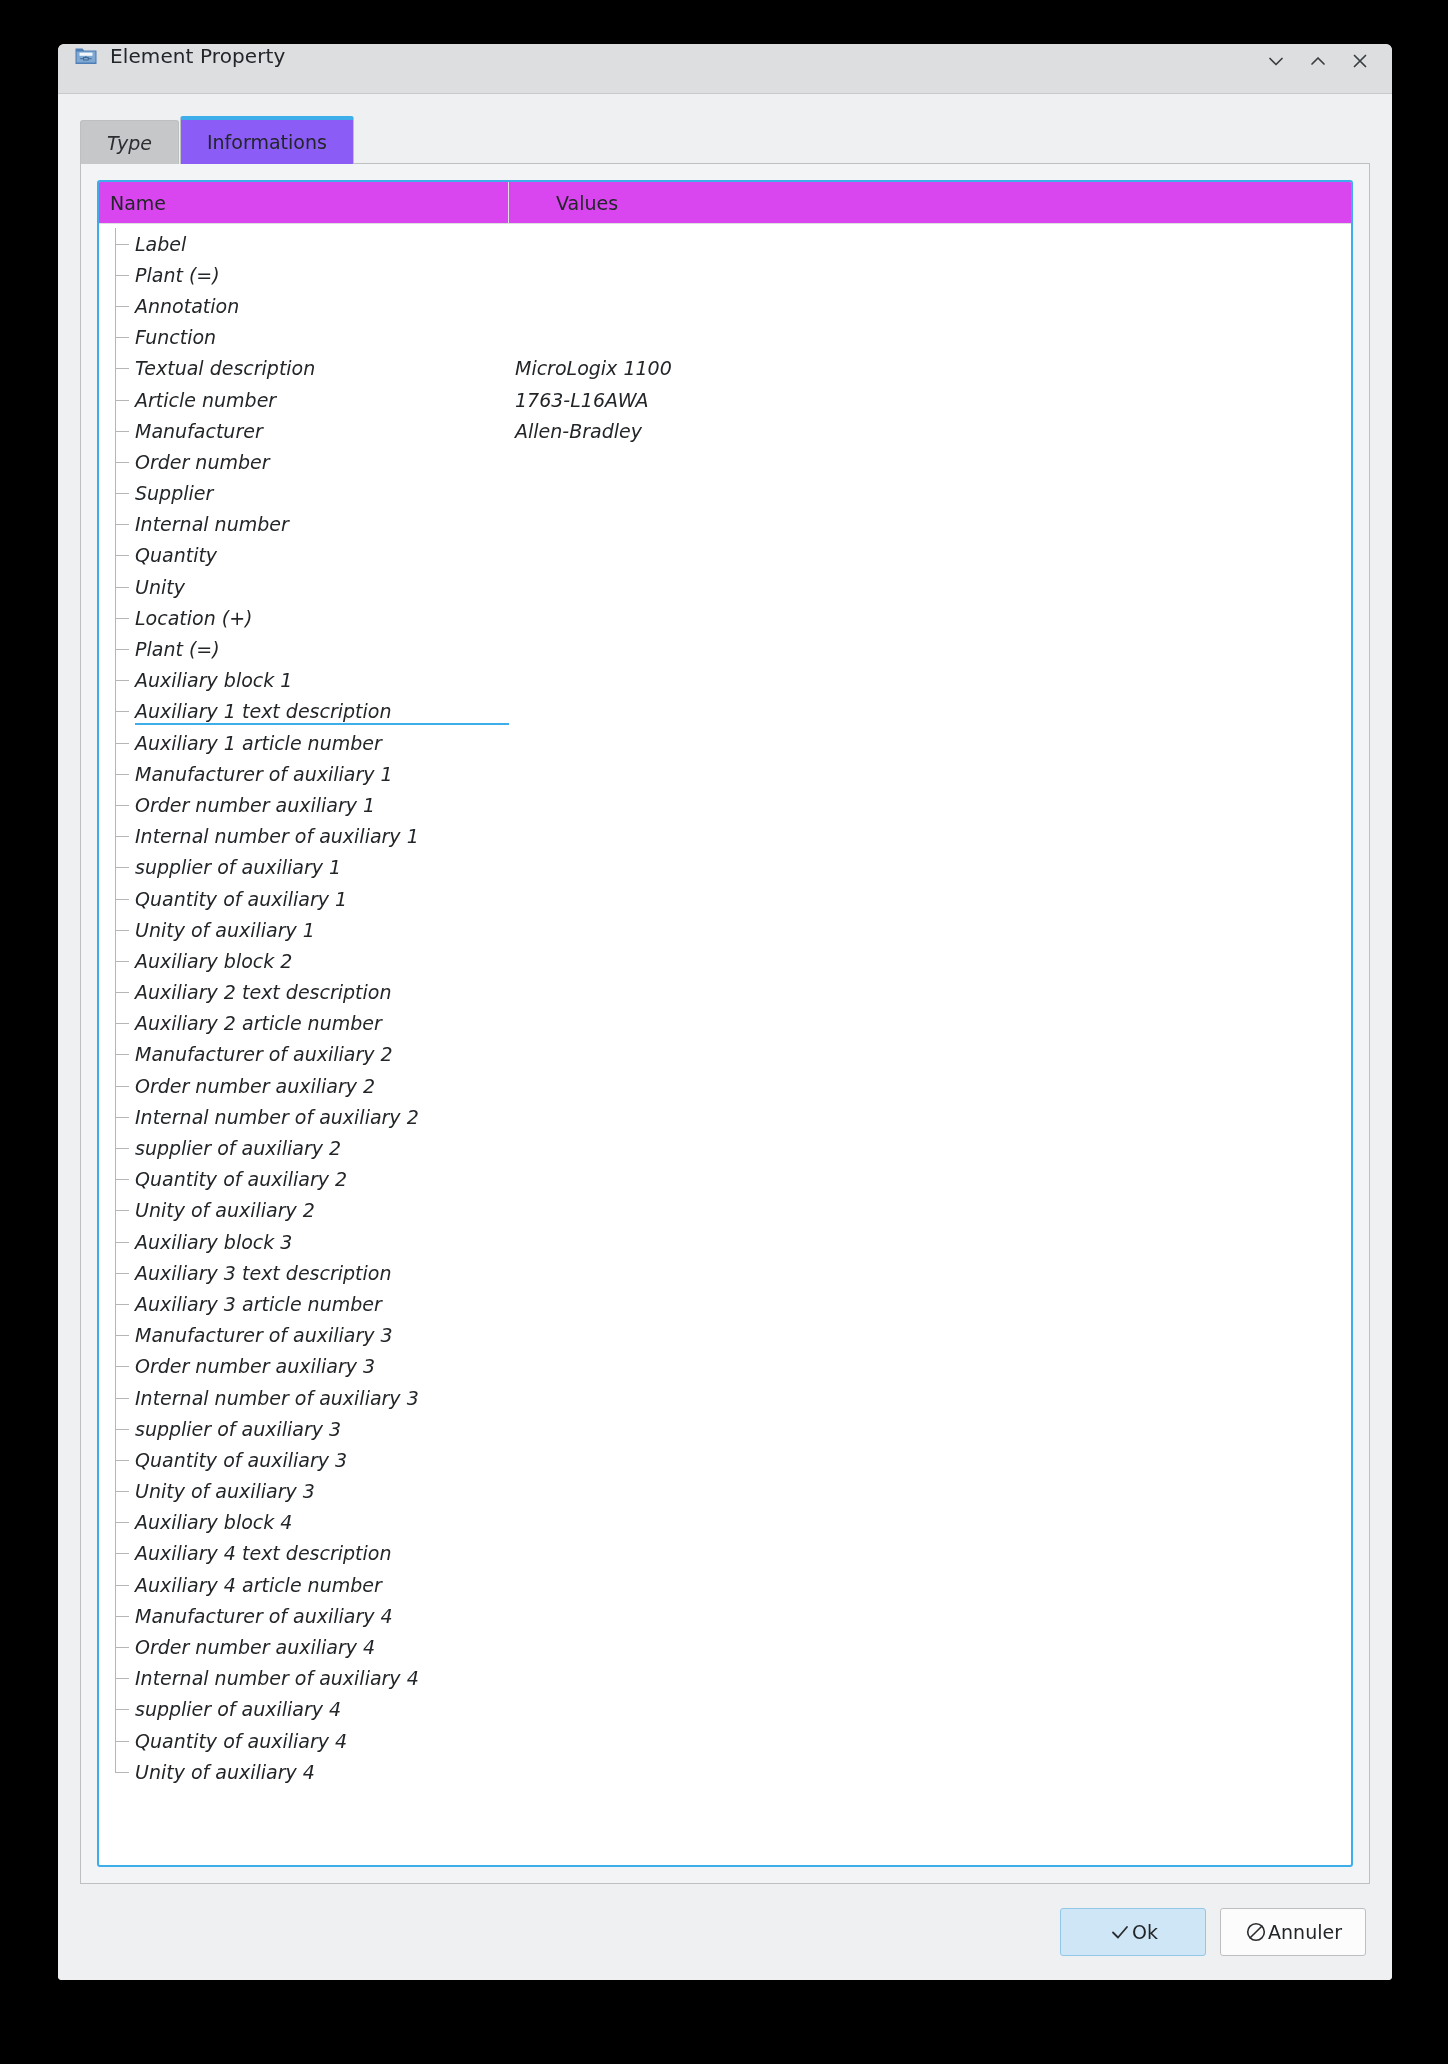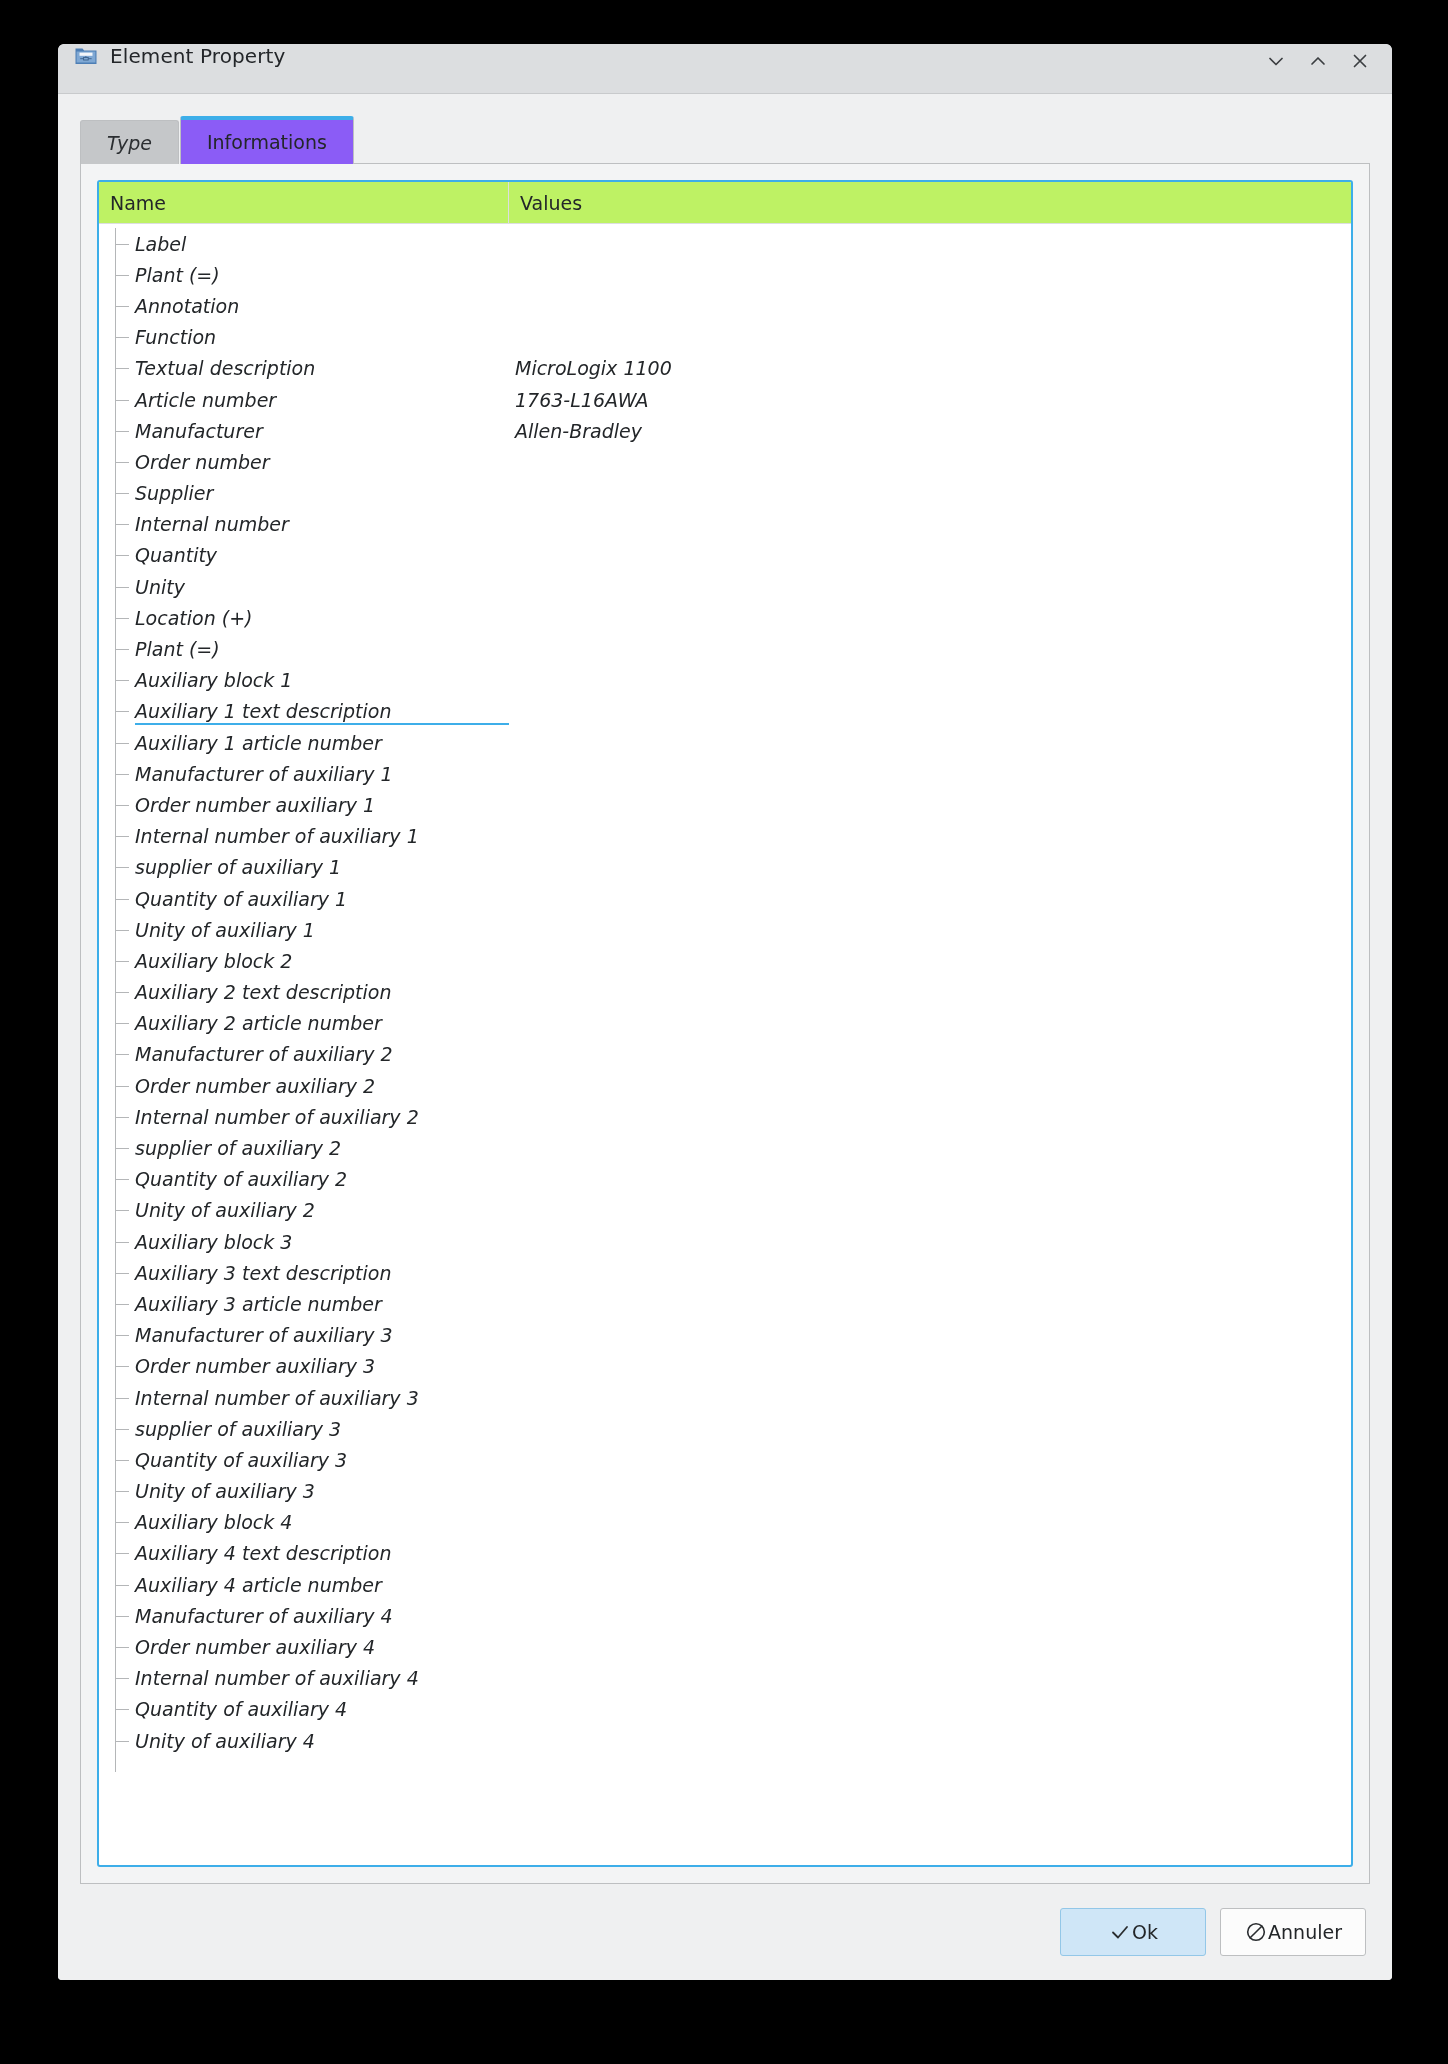--- a/index.html
+++ b/index.html
@@ -127,24 +127,25 @@
     border-radius: 3px;
     display: flex;
     flex-direction: column;
     min-height: 0;
     overflow: hidden;
   }
   #tree-header {
     display: flex;
     height: 42px;
     min-height: 42px;
-    background: #bef264;
+    background: #d946ef;
     border-bottom: 1px solid #dcdee0;
     font-size: 19px;
     color: #232629;
+    gap: 36px;
   }
   #tree-header .th {
     display: flex;
     align-items: center;
     padding-left: 11px;
   }
   #tree-header .th.name { width: 410px; border-right: 1px solid #dcdee0; }
   #tree-header .th.values { flex: 1 1 auto; }
 
   #tree-body {
@@ -484,20 +485,24 @@
             <div class="tree-row">
               <div class="branch"></div>
               <span class="row-name">Order number auxiliary 4</span>
             </div>
             <div class="tree-row">
               <div class="branch"></div>
               <span class="row-name">Internal number of auxiliary 4</span>
             </div>
             <div class="tree-row">
               <div class="branch"></div>
+              <span class="row-name">supplier of auxiliary 4</span>
+            </div>
+            <div class="tree-row">
+              <div class="branch"></div>
               <span class="row-name">Quantity of auxiliary 4</span>
             </div>
             <div class="tree-row">
               <div class="branch"></div>
               <span class="row-name">Unity of auxiliary 4</span>
             </div>
           </div>
 
       </div>
 

